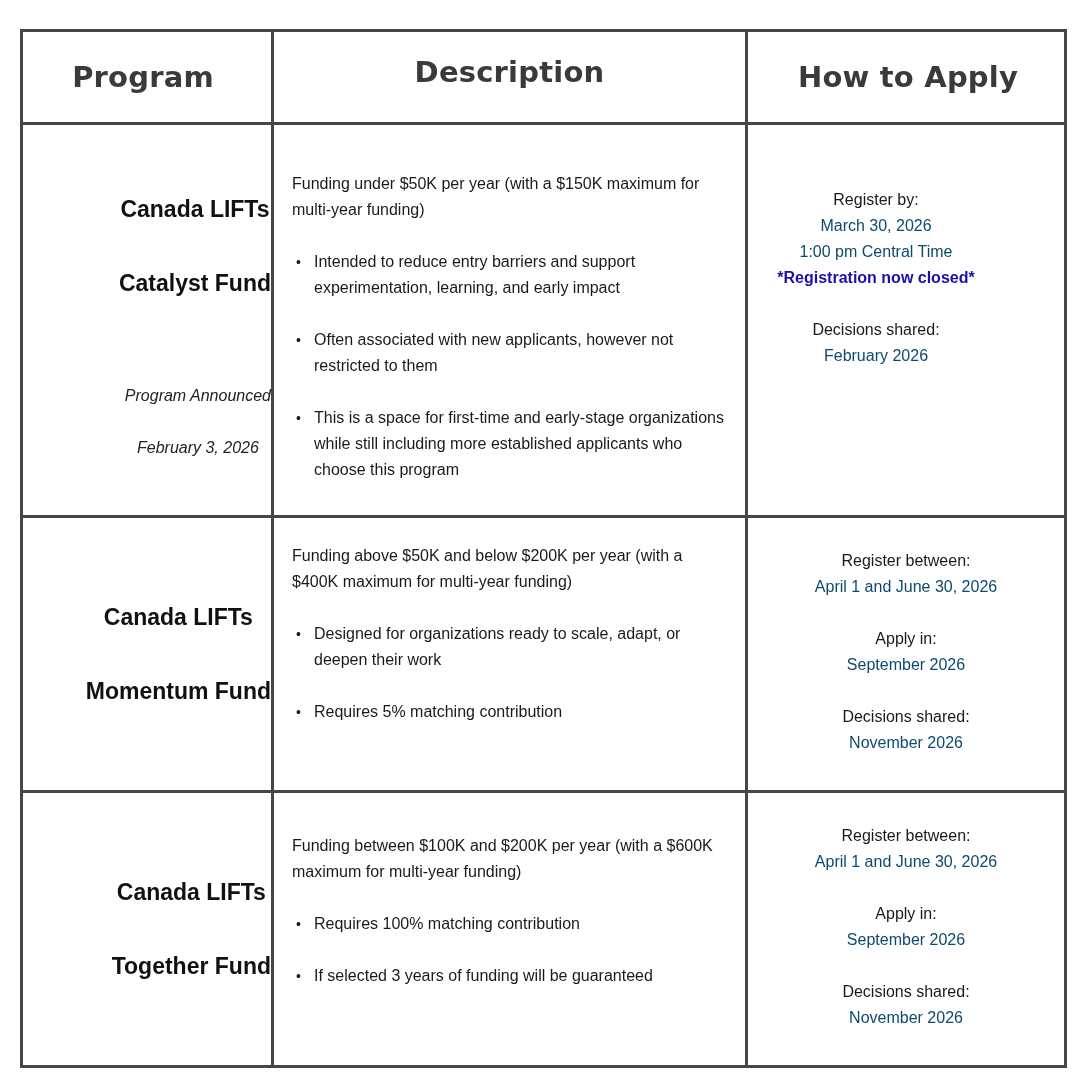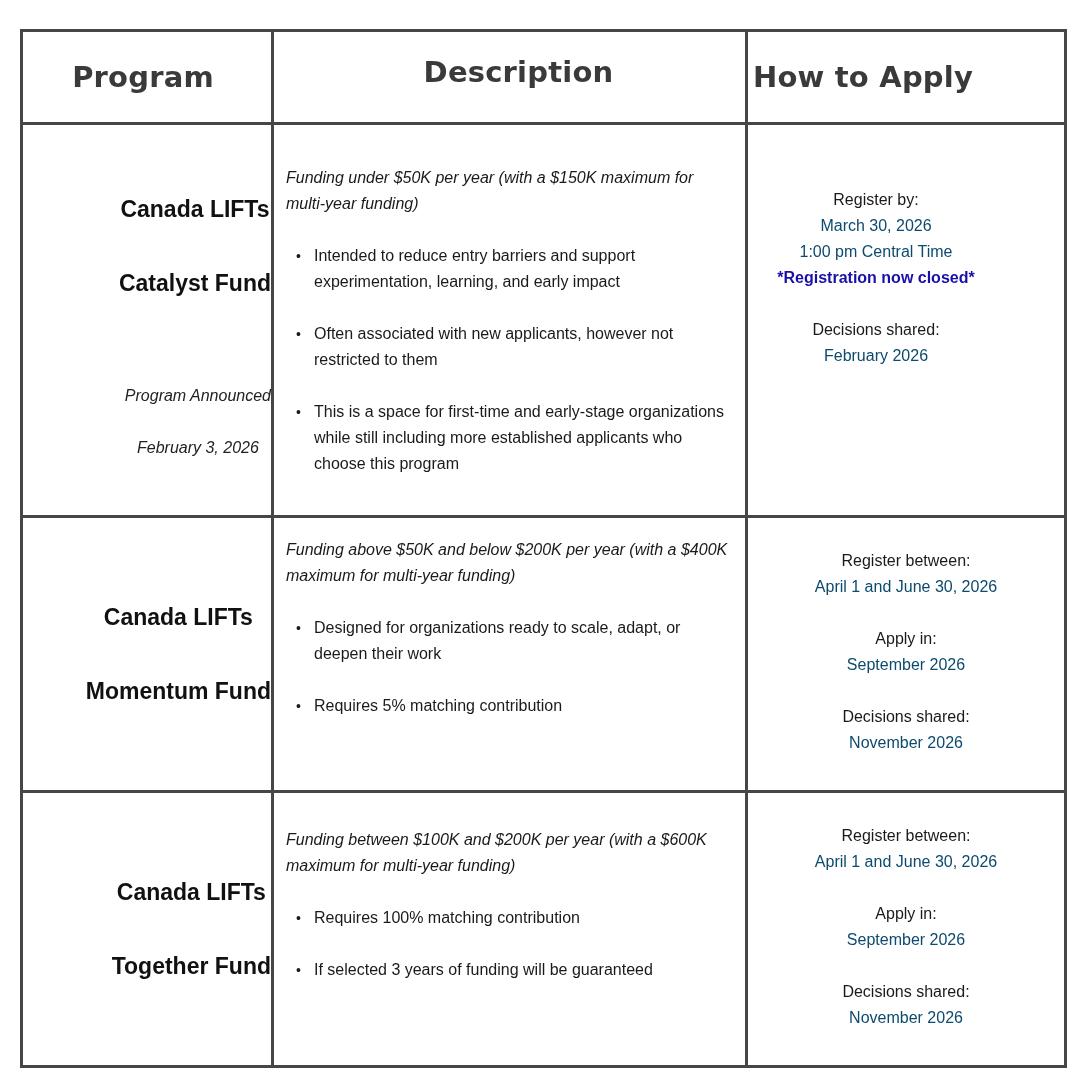--- a/index.html
+++ b/index.html
@@ -66,21 +66,21 @@
       margin-top: 18px;
       color: #222;
       white-space: pre-line;
     }
     .desc-cell {
       padding: 0 8px 0 8px;
       font-size: 16px;
       line-height: 26px;
       color: #1a1a1a;
     }
-    .desc-intro { margin: 4px; font-style: italic; }
+    .desc-intro { margin: 10px; }
     .desc-list {
       list-style: none;
       margin: 0;
       padding: 0;
     }
     .desc-list li {
       position: relative;
       padding-left: 32px;
       margin-top: 26px;
     }
@@ -107,22 +107,22 @@
 
 <div class="grid">
 
   <div class="vline" style="left:248px;"></div>
   <div class="vline" style="left:722px;"></div>
   <div class="hline" style="top:90px;"></div>
   <div class="hline" style="top:483px;"></div>
   <div class="hline" style="top:758px;"></div>
 
   <div class="cell header-text" style="left:0; top:0; width:240px; height:90px;">Program</div>
-  <div class="cell header-text" style="left:260px; top:0; width:471px; height:80px;">Description</div>
-  <div class="cell header-text" style="left:682px; top:0; width:316px; height:90px;">How to Apply</div>
+  <div class="cell header-text" style="left:251px; top:0; width:471px; height:80px;">Description</div>
+  <div class="cell header-text" style="left:727px; top:0; width:316px; height:90px;">How to Apply</div>
 
   <div class="cell program-cell" style="left:0; top:93px; width:248px; height:390px;">
     <div class="program-name">
       <div>Canada LIFTs</div>
       <div>Catalyst Fund</div>
     </div>
     <div class="program-note">
       <div>Program Announced</div>
       <div>February 3, 2026</div>
     </div>

